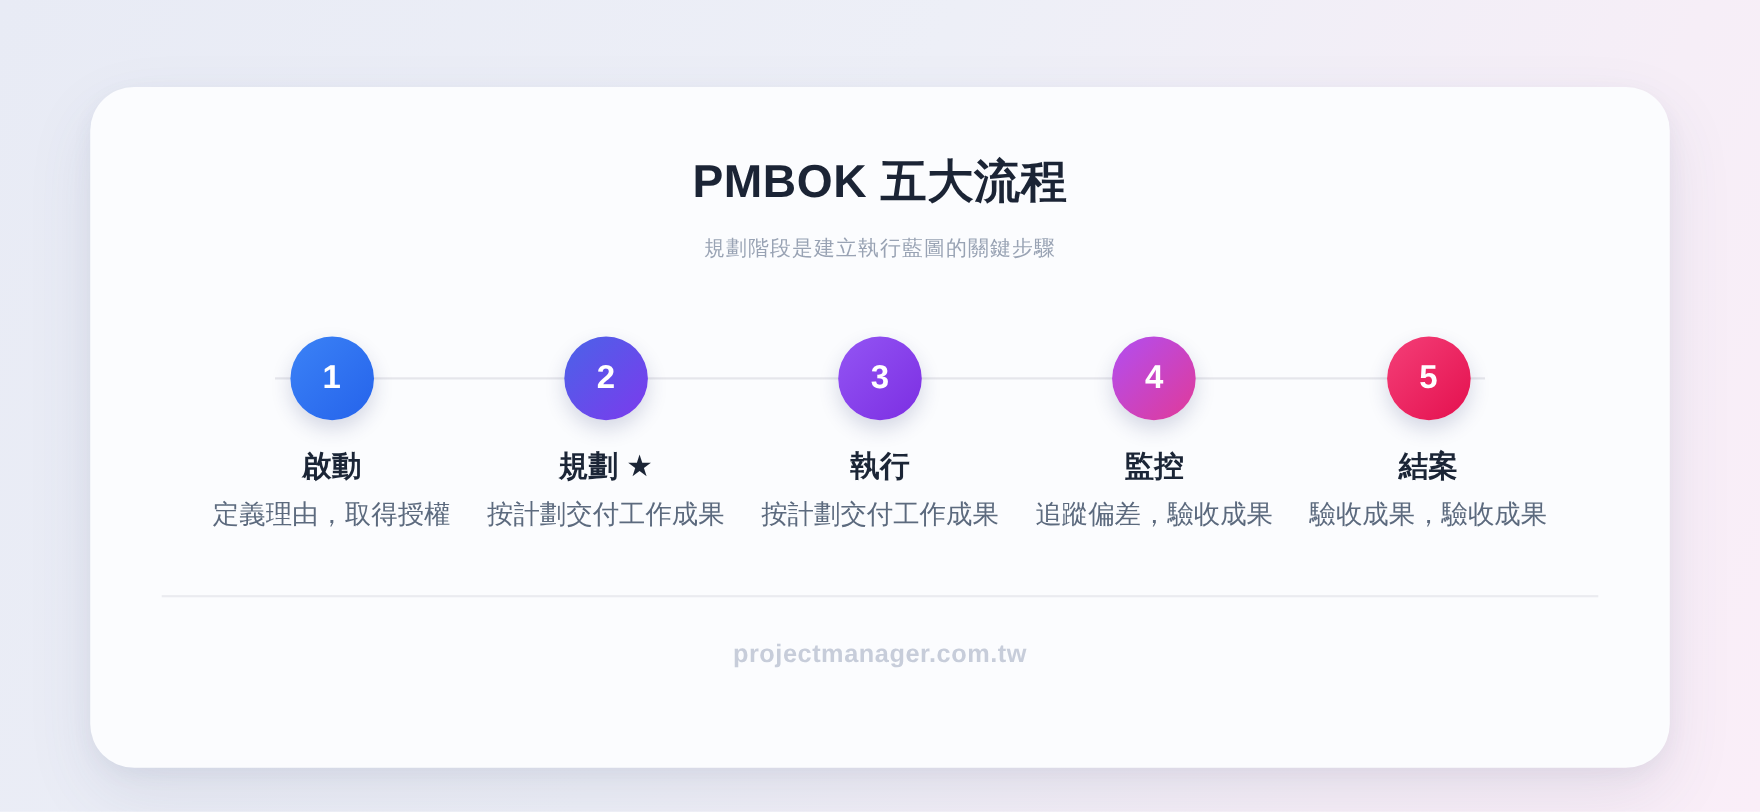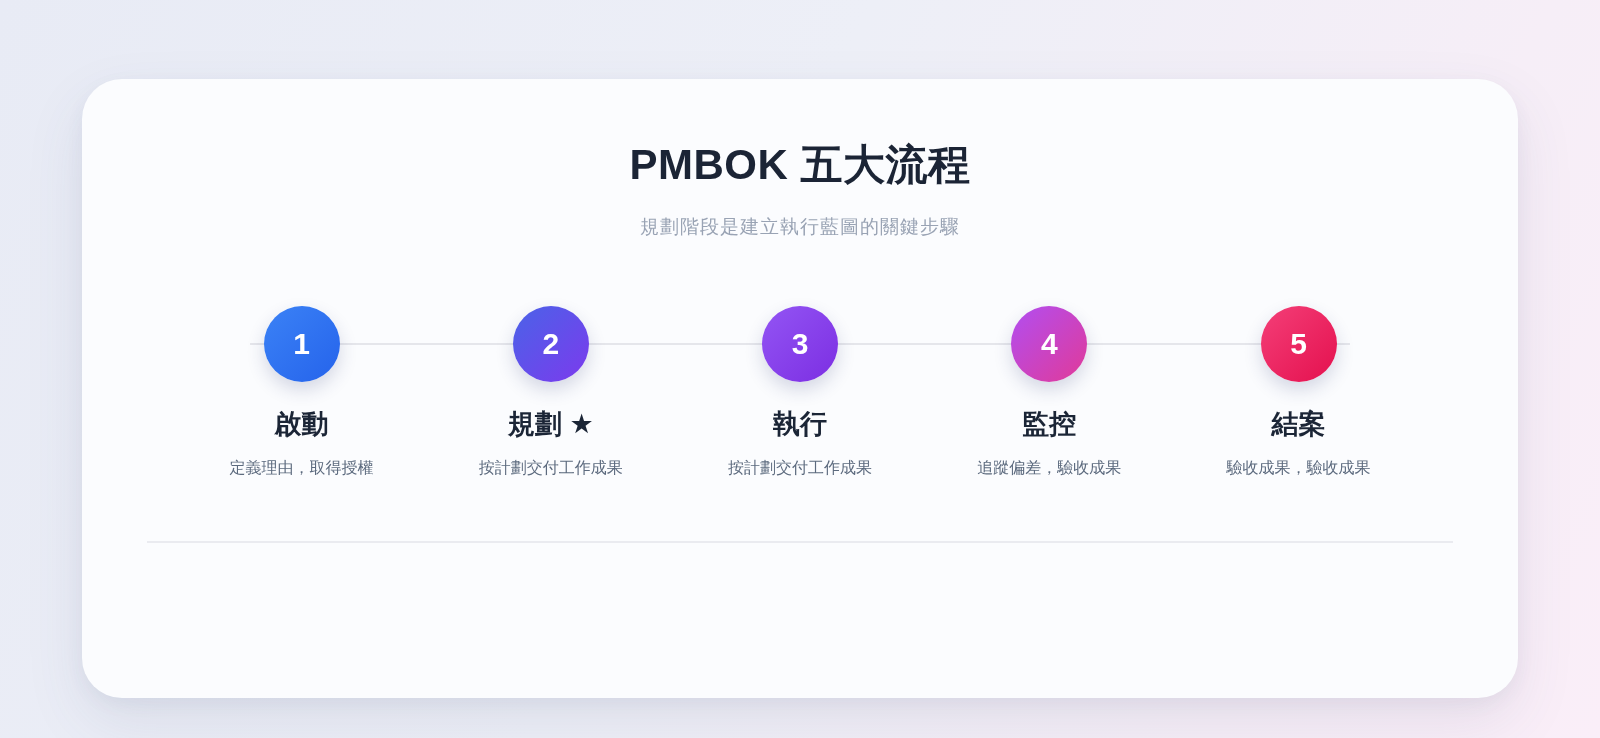--- a/index.html
+++ b/index.html
@@ -97,21 +97,21 @@
     margin-top: 26px;
     font-size: 27px;
     line-height: 32px;
     font-weight: bold;
     color: #1b2536;
     text-align: right;
   }
 
   .step-desc {
     margin-top: 15px;
-    font-size: 16px;
+    font-size: 24px;
     line-height: 26px;
     color: #5c6a7e;
     text-align: center;
     white-space: nowrap;
   }
 
   .divider {
     margin-top: 60px;
     width: 1306px;
     height: 2px;
@@ -175,14 +175,15 @@
     <div class="circle" style="background: linear-gradient(135deg, rgb(244, 63, 120), rgb(228, 16, 78));">
       <span class="num">5</span>
     </div>
     <div class="step-title">結案</div>
     <div class="step-desc">驗收成果，驗收成果</div>
   </div>
 </div>
 
   <div class="divider"></div>
 
+  <div class="footer-watermark">projectmanager.com.tw</div>
 
 </div>
 
 </body></html>

